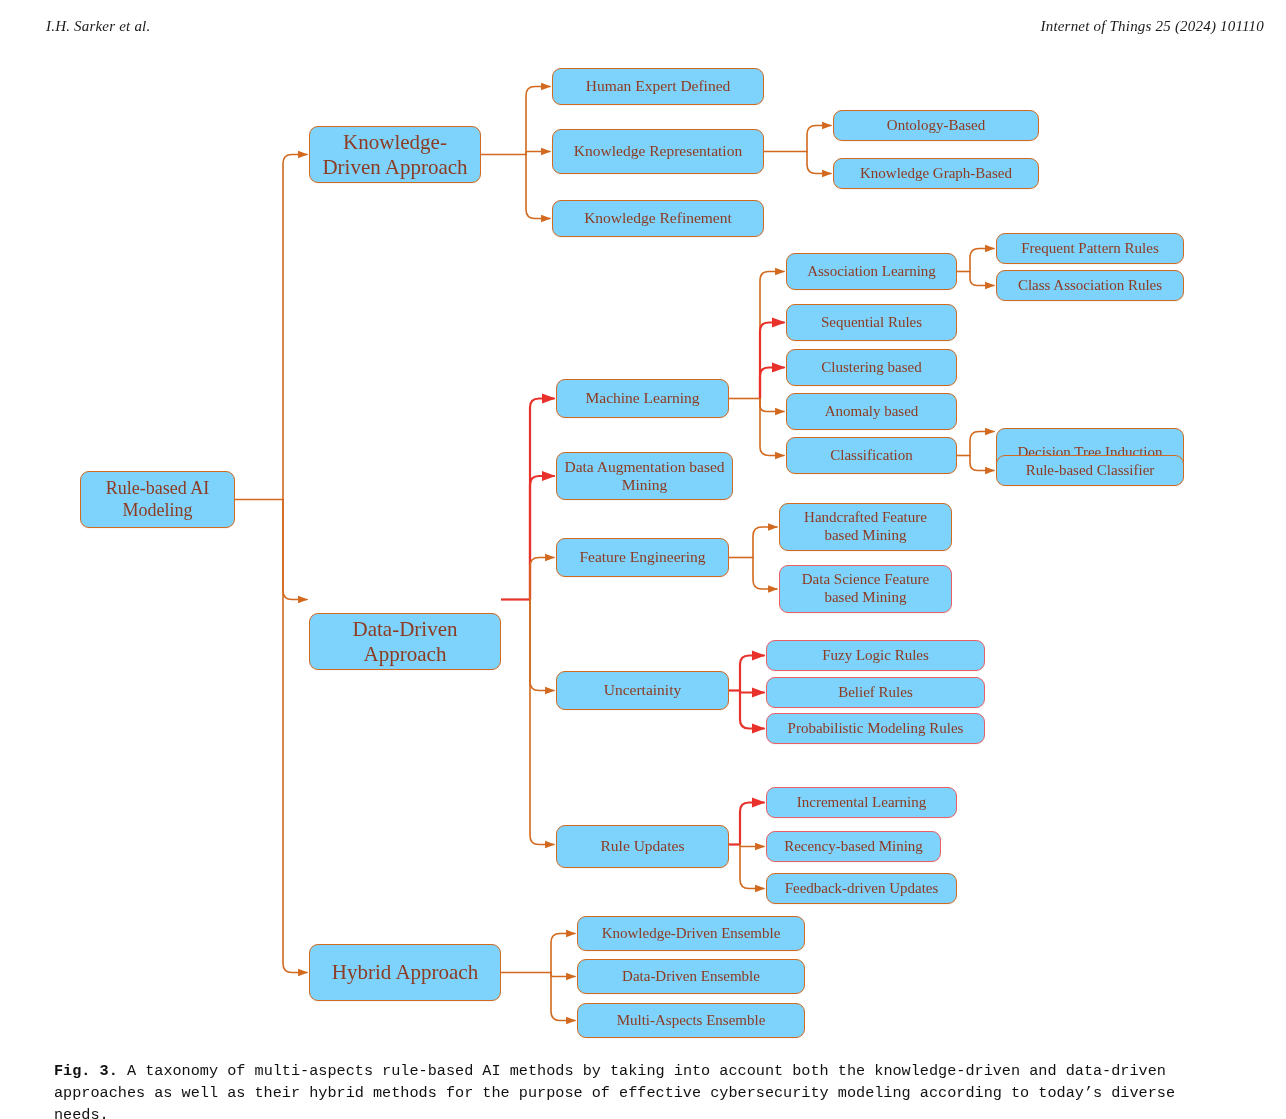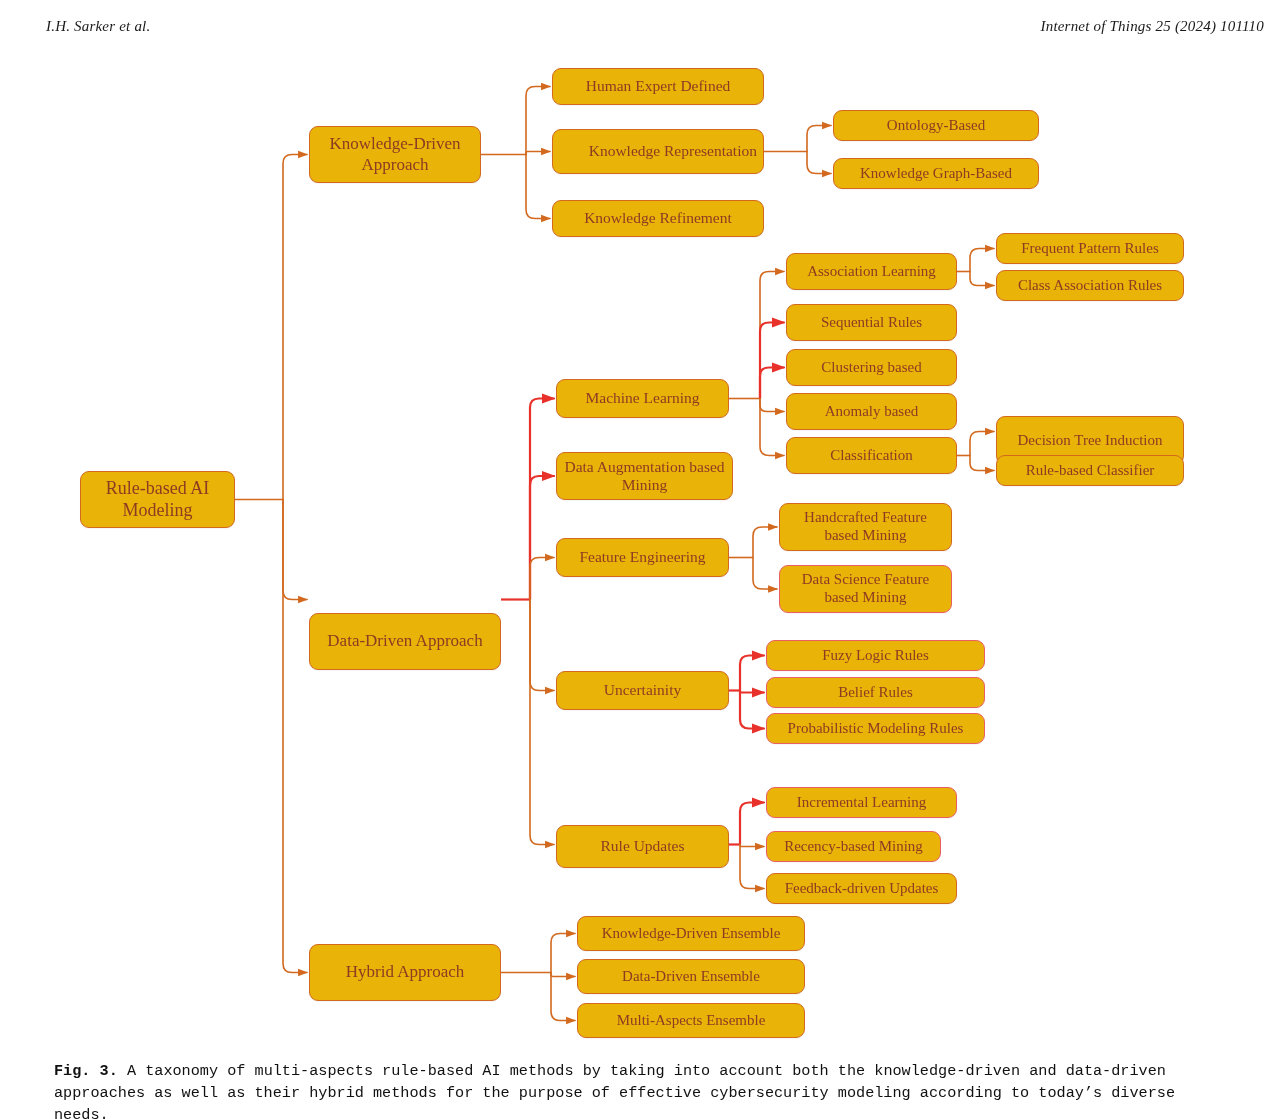--- a/index.html
+++ b/index.html
@@ -19,34 +19,34 @@
   .runhead.left{left:46px;}
   .runhead.right{right:66px;}
 
   
   #diagram{position:absolute;left:0;top:48px;width:1286px;height:1000px;}
   #wires{position:absolute;left:0;top:0;width:1286px;height:1000px;}
 
   
   .node{
     position:absolute;box-sizing:border-box;
-    background:#eab308;
+    background:#7dd3fc;
     border:1.6px solid #d2691e;
     border-radius:9px;
     color:#8d3b23;
     display:flex;align-items:center;justify-content:center;
     text-align:center;
     font-family:"Liberation Serif", serif;
     line-height:1.18;
     padding:2px 6px;
     box-shadow:0 1px 1px rgba(0,0,0,0.045);
   }
   .node.red{border-color:#ea5f63;}
   .node.lvl0{font-size:18px;}
-  .node.lvl1{font-size:17px;}
+  .node.lvl1{font-size:21px;}
   .node.lvl2{font-size:15.5px;}
   .node.lvl3{font-size:15px;}
 
   
   .caption{
     position:absolute;left:54px;top:1060px;width:1178px;
     font-family:Liberation Mono, monospace;
     font-size:15.2px;line-height:1.45;color:#111;text-align:left;
   }
   .caption b{font-weight:bold;}
@@ -117,21 +117,21 @@
     <div id="nodes">
         <div class="node lvl0" style="left: 80px; top: 423px; width: 155px; height: 57px;">
           <span>Rule-based AI Modeling</span>
         </div>
         <div class="node lvl1" style="left: 309px; top: 78px; width: 172px; height: 57px;">
           <span>Knowledge-Driven Approach</span>
         </div>
         <div class="node lvl2" style="left: 552px; top: 20px; width: 212px; height: 37px;">
           <span>Human Expert Defined</span>
         </div>
-        <div class="node lvl2" style="left: 552px; top: 81px; width: 212px; height: 45px; justify-content: flex-end;">
+        <div class="node lvl2" style="left: 552px; top: 81px; width: 212px; height: 45px;">
           <span>Knowledge Representation</span>
         </div>
         <div class="node lvl2" style="left: 552px; top: 152px; width: 212px; height: 37px;">
           <span>Knowledge Refinement</span>
         </div>
         <div class="node lvl3" style="left: 833px; top: 62px; width: 206px; height: 31px;">
           <span>Ontology-Based</span>
         </div>
         <div class="node lvl3" style="left: 833px; top: 110px; width: 206px; height: 31px;">
           <span>Knowledge Graph-Based</span>
@@ -156,21 +156,21 @@
         </div>
         <div class="node lvl3" style="left: 786px; top: 389px; width: 171px; height: 37px;">
           <span>Classification</span>
         </div>
         <div class="node lvl3" style="left: 996px; top: 185px; width: 188px; height: 31px;">
           <span>Frequent Pattern Rules</span>
         </div>
         <div class="node lvl3" style="left: 996px; top: 222px; width: 188px; height: 31px;">
           <span>Class Association Rules</span>
         </div>
-        <div class="node lvl3" style="left: 996px; top: 368px; width: 188px; height: 49px;">
+        <div class="node lvl3" style="left: 996px; top: 380px; width: 188px; height: 49px;">
           <span>Decision Tree Induction</span>
         </div>
         <div class="node lvl3" style="left: 996px; top: 407px; width: 188px; height: 31px;">
           <span>Rule-based Classifier</span>
         </div>
         <div class="node lvl2" style="left: 556px; top: 404px; width: 177px; height: 48px;">
           <span>Data Augmentation based Mining</span>
         </div>
         <div class="node lvl2" style="left: 556px; top: 490px; width: 173px; height: 39px;">
           <span>Feature Engineering</span>

